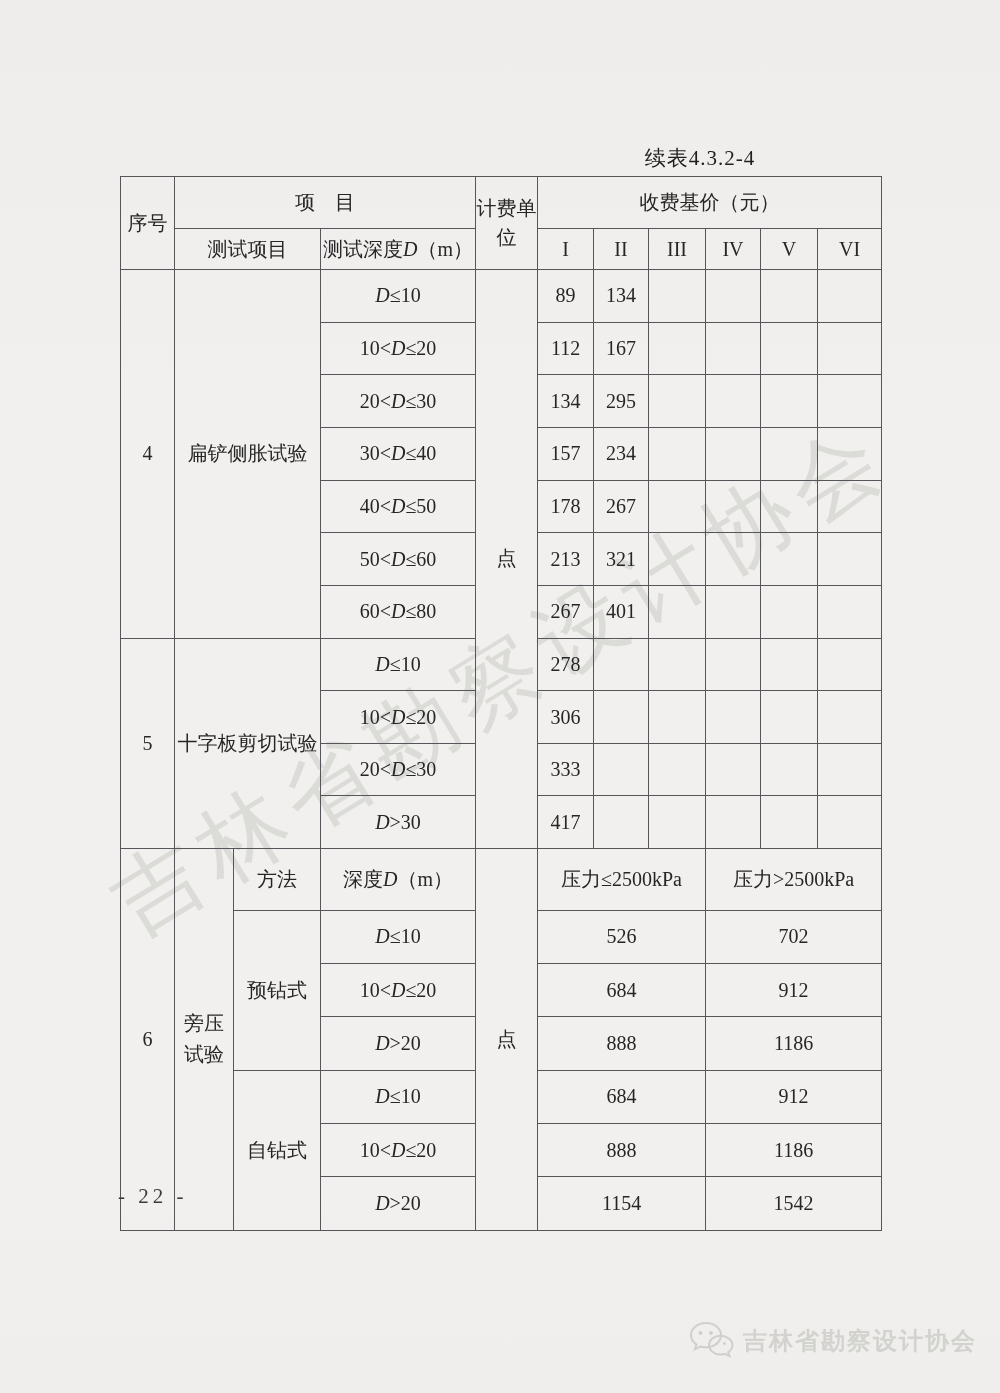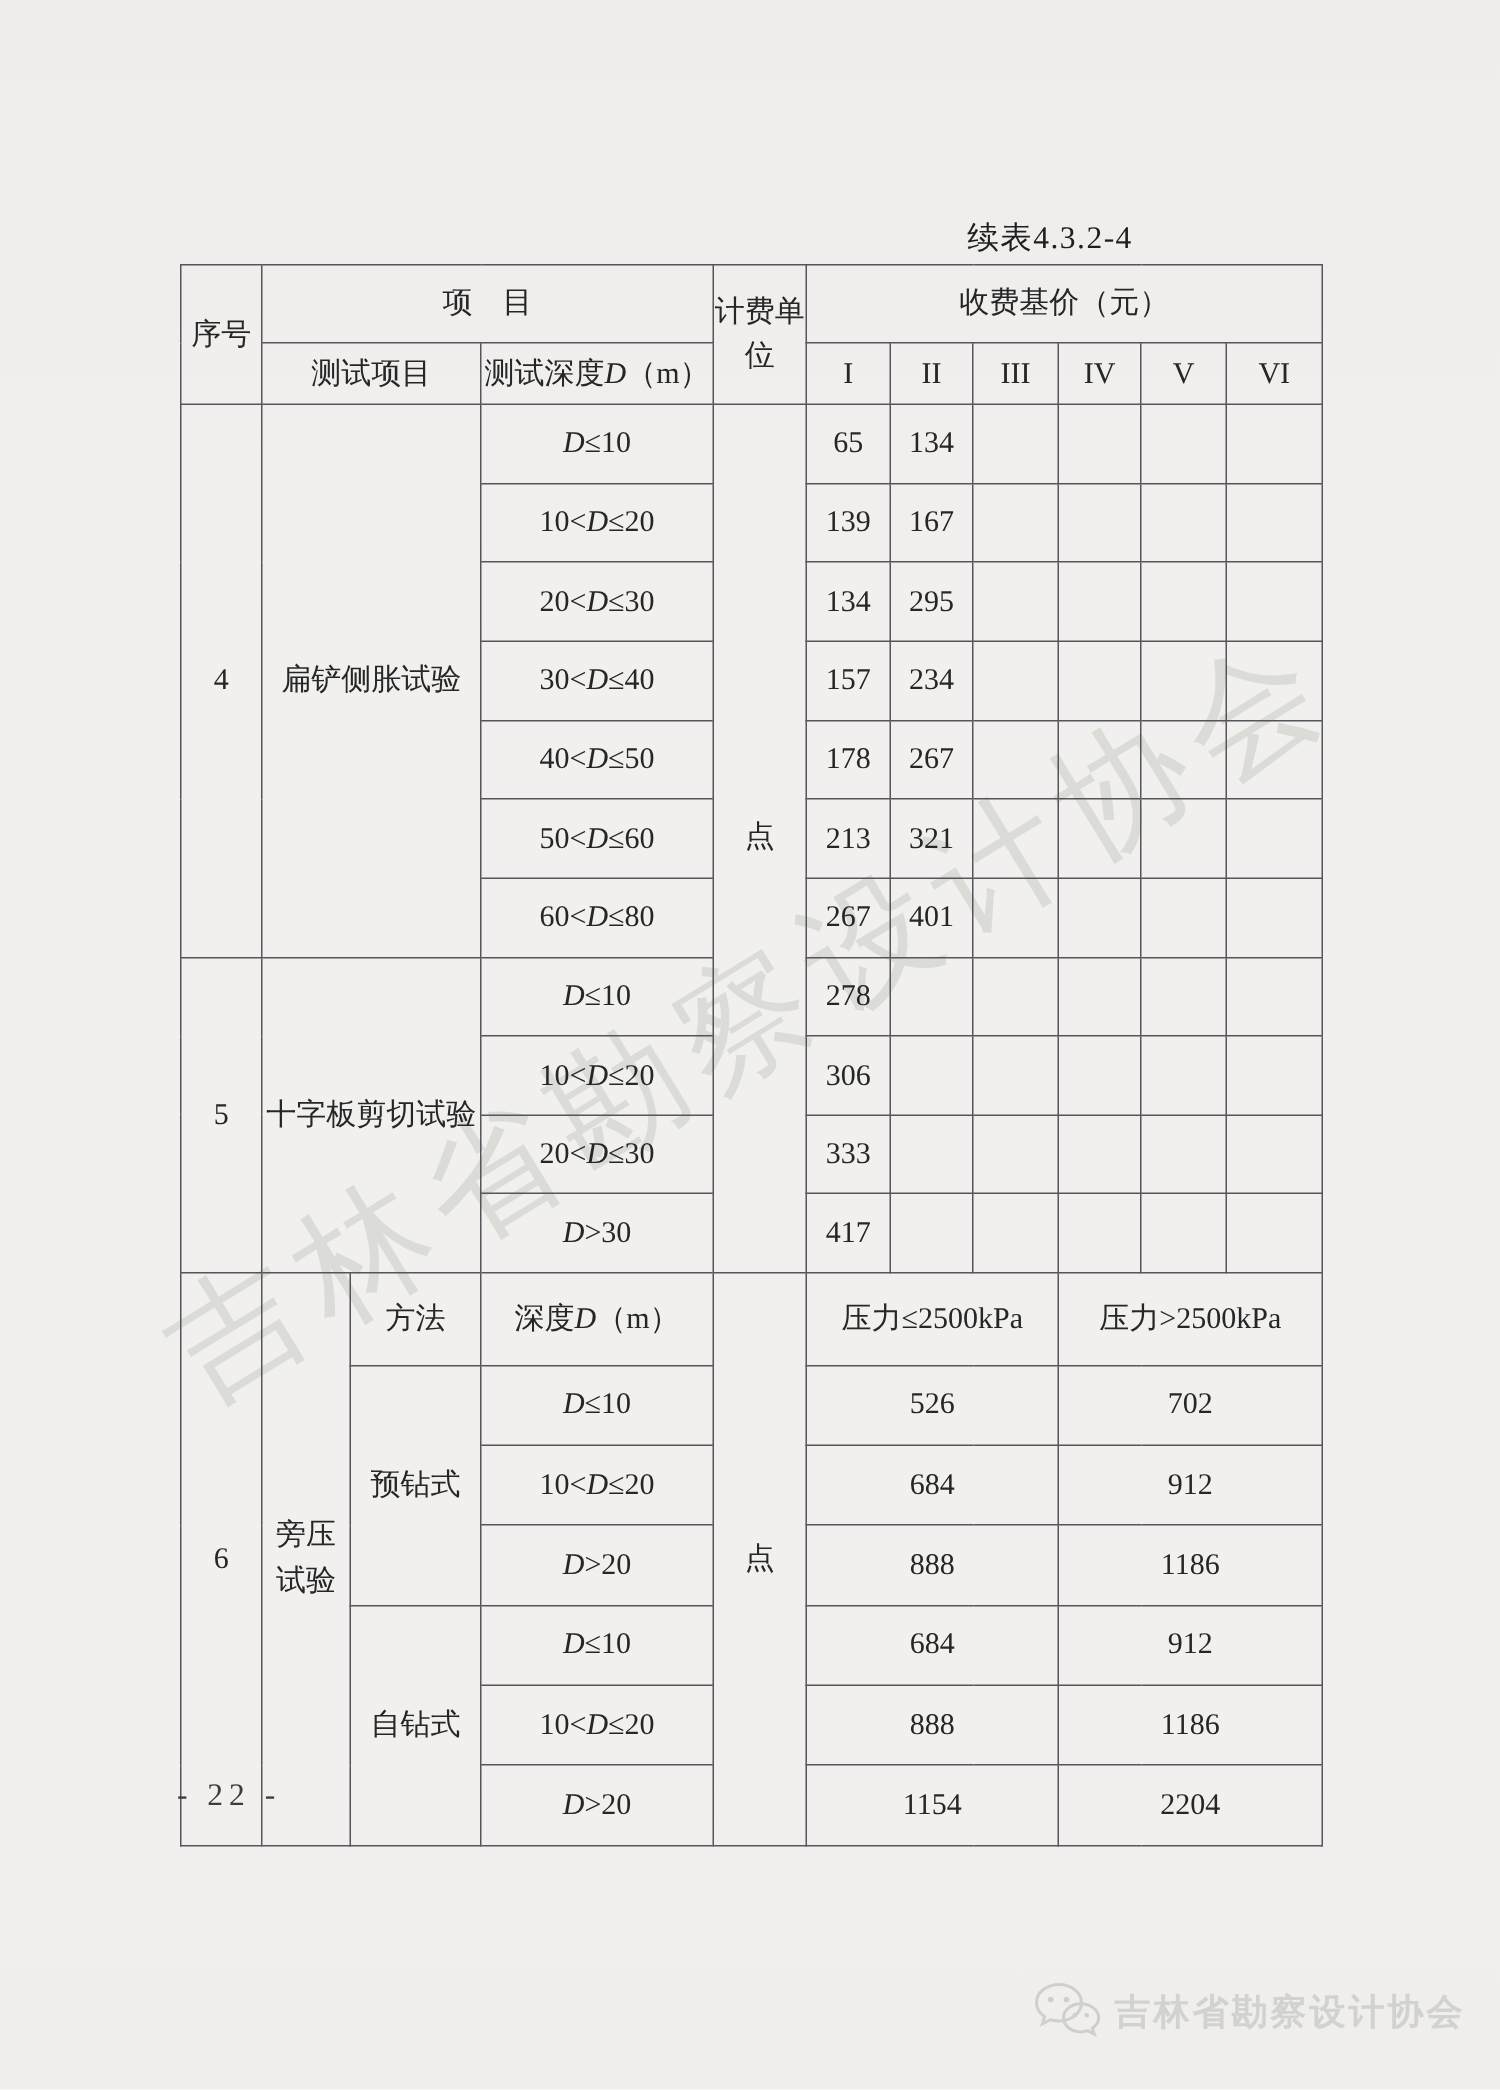--- a/index.html
+++ b/index.html
@@ -101,30 +101,30 @@
         <td class="hb">IV</td>
         <td class="hb">V</td>
         <td class="hb nr">VI</td>
       </tr>
 
       <tr class="r4">
         <td rowspan="7">4</td>
         <td rowspan="7" colspan="2">扁铲侧胀试验</td>
         <td class="dep"><i>D</i>≤10</td>
         <td rowspan="11">点</td>
-        <td>65</td>
+        <td>89</td>
         <td>134</td>
         <td></td>
         <td></td>
         <td></td>
         <td class="nr"></td>
       </tr>
       <tr class="r4">
         <td class="dep">10&lt;<i>D</i>≤20</td>
-        <td>139</td>
+        <td>112</td>
         <td>167</td>
         <td></td>
         <td></td>
         <td></td>
         <td class="nr"></td>
       </tr>
       <tr class="r4">
         <td class="dep">20&lt;<i>D</i>≤30</td>
         <td>134</td>
         <td>295</td>
@@ -244,21 +244,21 @@
         <td colspan="3" class="nr">912</td>
       </tr>
       <tr class="r6">
         <td class="dep">10&lt;<i>D</i>≤20</td>
         <td colspan="3">888</td>
         <td colspan="3" class="nr">1186</td>
       </tr>
       <tr class="r6">
         <td class="dep bb"><i>D</i>&gt;20</td>
         <td colspan="3" class="bb">1154</td>
-        <td colspan="3" class="bb nr">2204</td>
+        <td colspan="3" class="bb nr">1542</td>
       </tr>
     </tbody>
       </table>
   </div>
 
   <div class="pageno">- 22 -</div>
 
   <div class="brand">
     <svg width="46" height="42" viewBox="0 0 46 42">
       <g fill="none" stroke="#cfcfcc" stroke-width="2">

